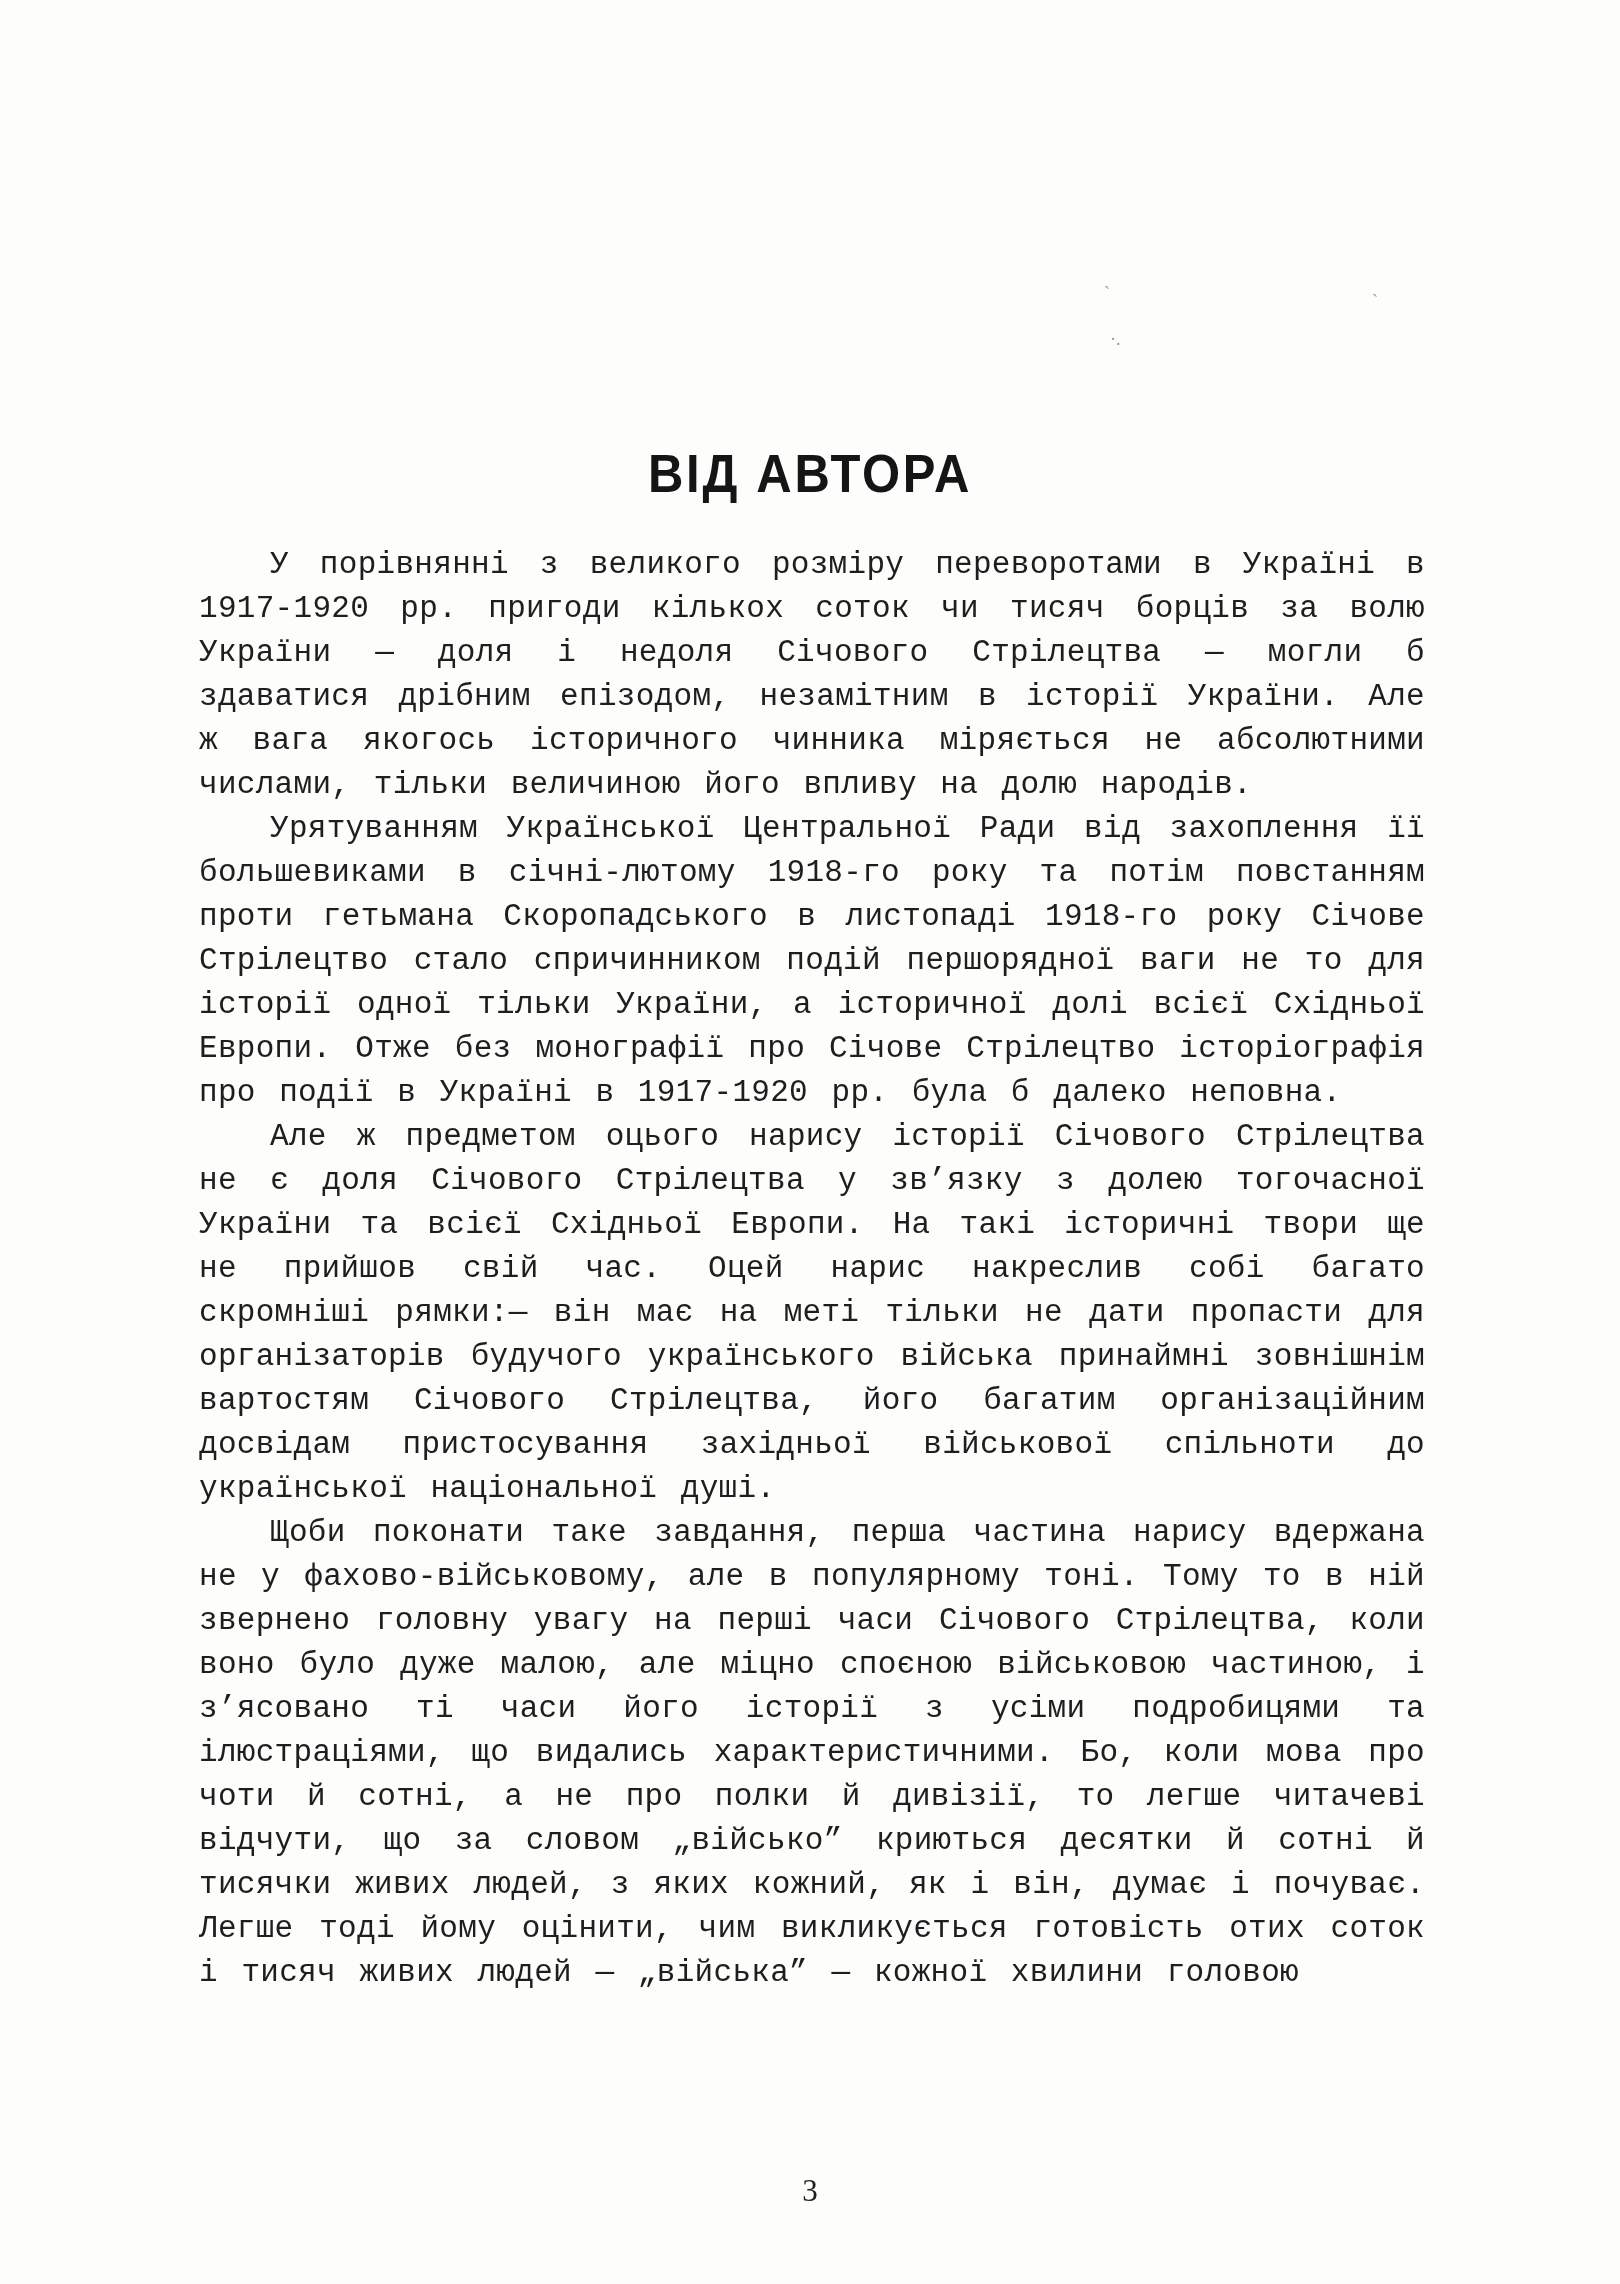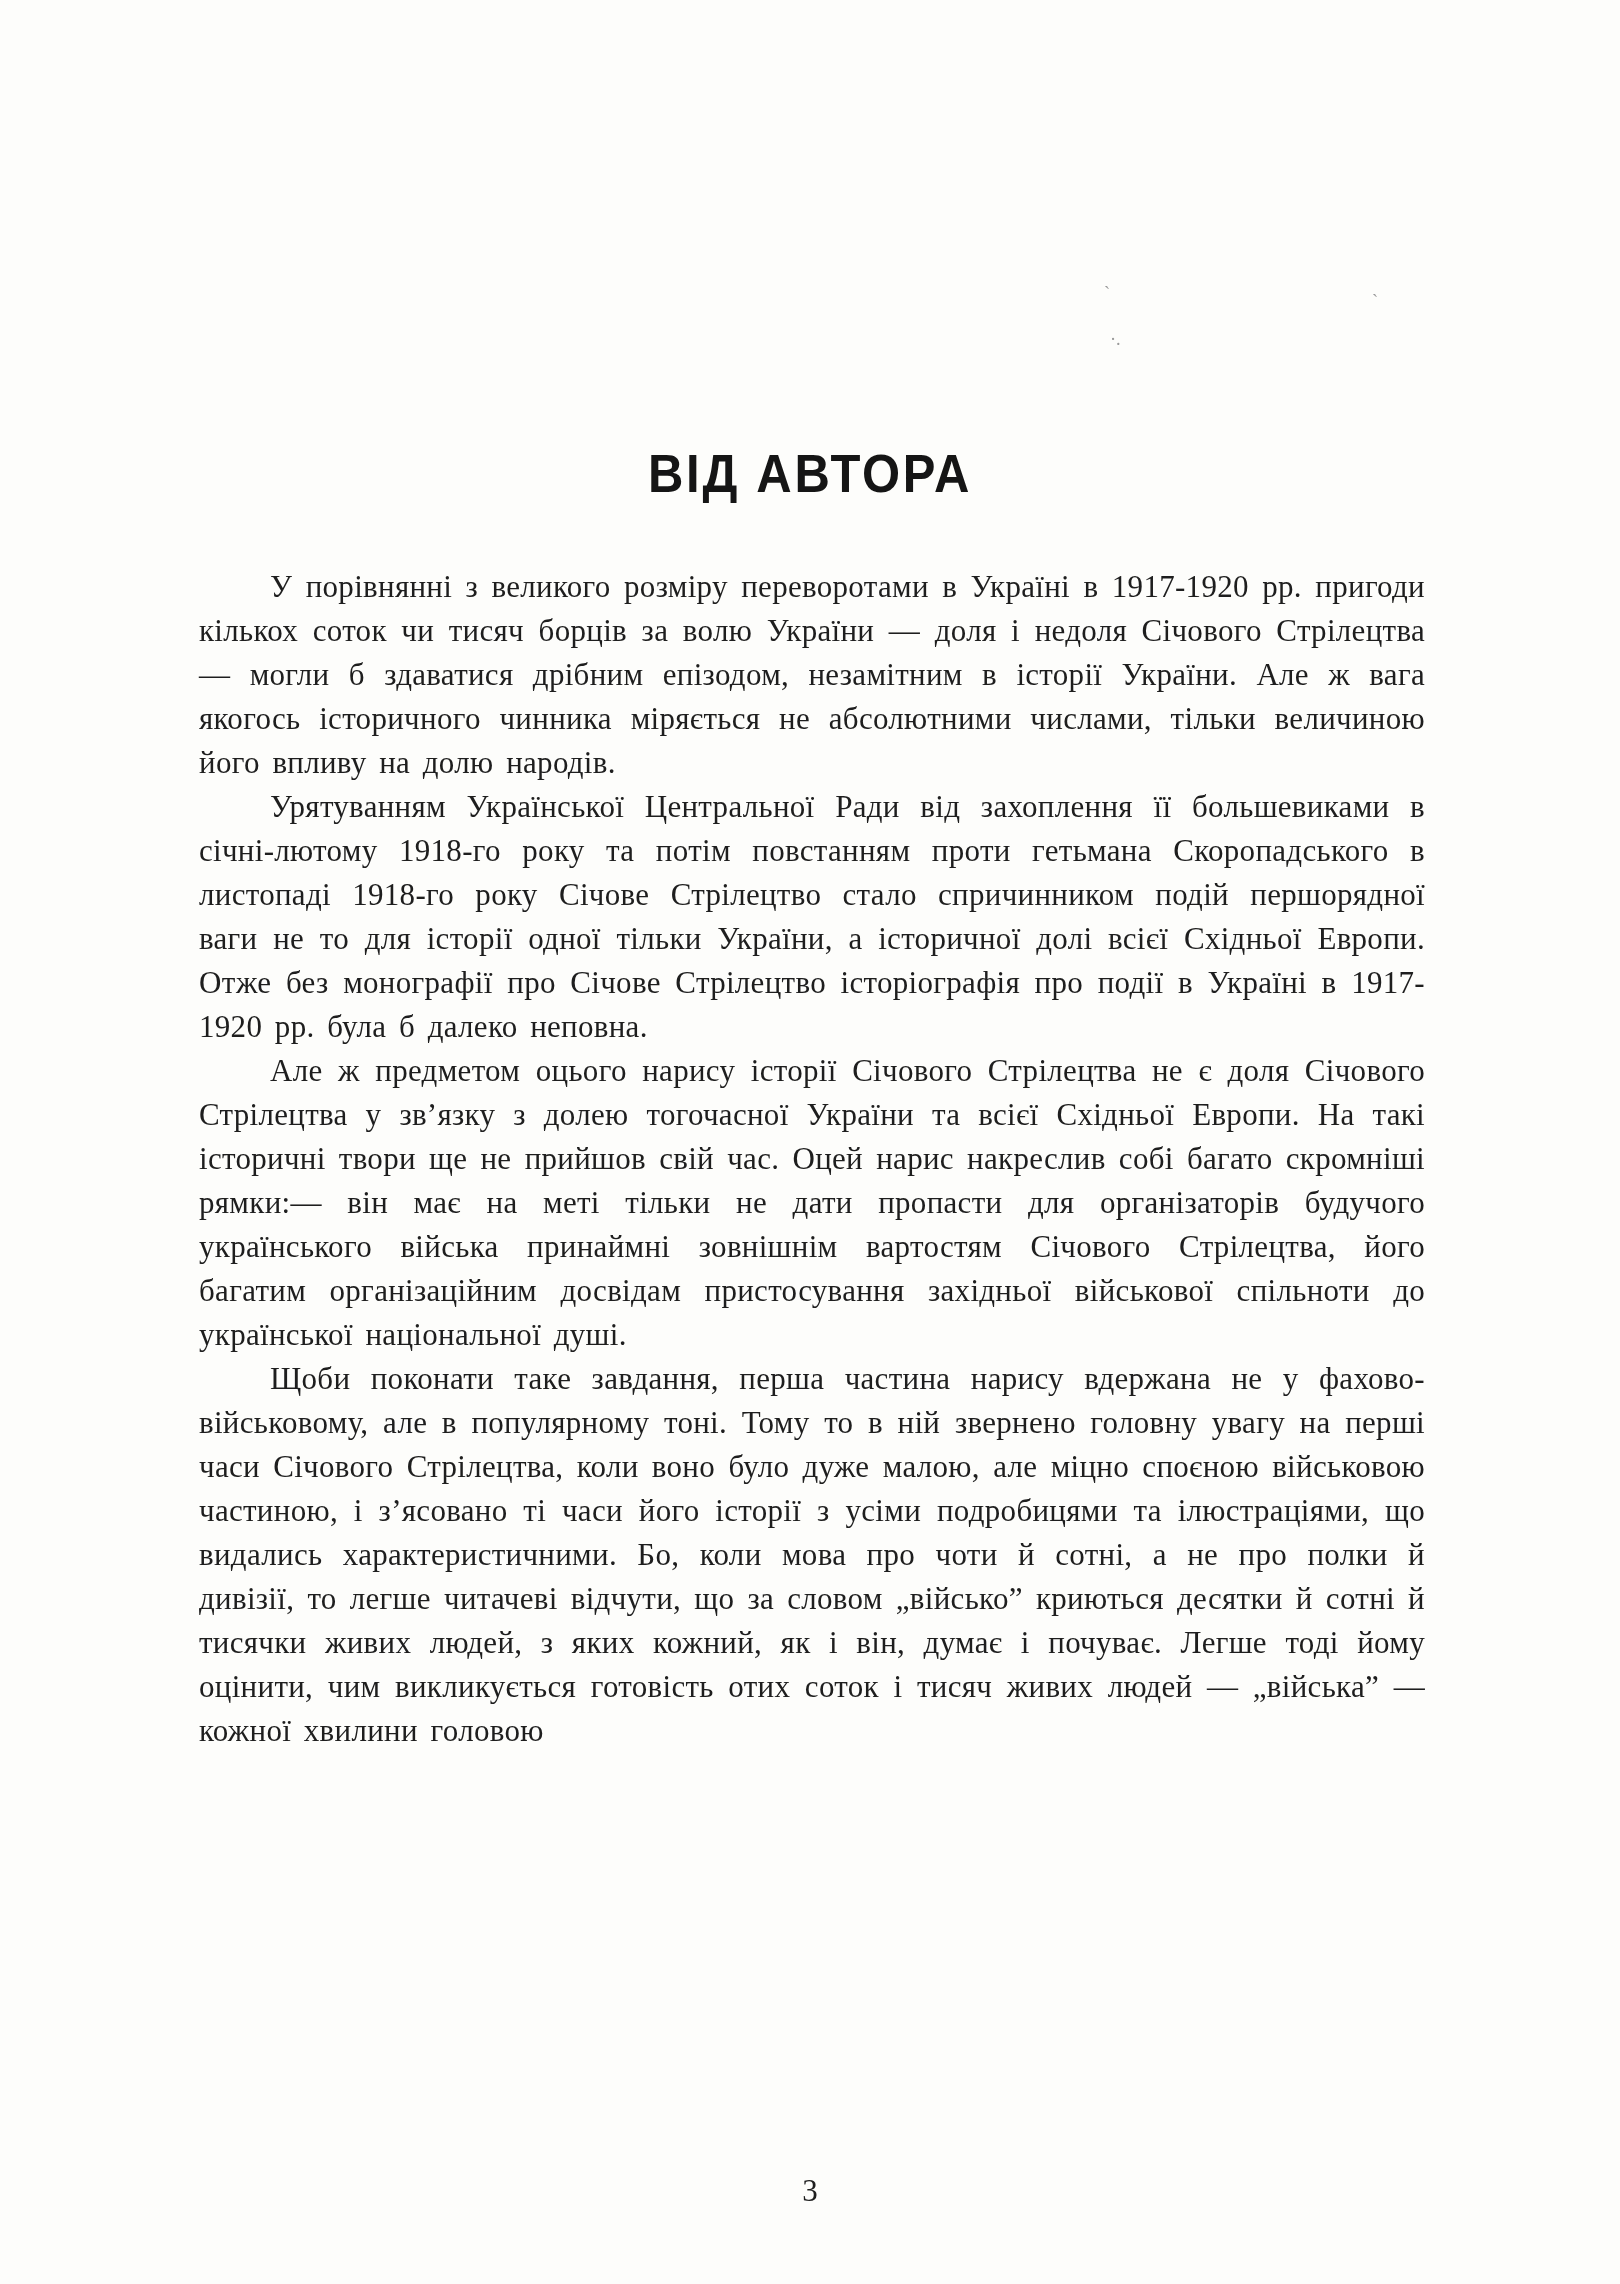--- a/index.html
+++ b/index.html
@@ -34,23 +34,24 @@
     text-align: center;
     font-family: "Liberation Sans", sans-serif;
     font-weight: 700;
     font-size: 49px;
     letter-spacing: 2.7px;
     color: #151515;
     transform: scaleY(1.08);
   }
   .body-text {
     position: absolute;
-    top: 565px;
+    top: 543px;
     left: 199px;
     width: 1226px;
+    font-family: Liberation Mono, monospace;
   }
   .body-text p {
     margin: 0;
     font-size: 31px;
     line-height: 44px;
     text-align: justify;
     text-indent: 71px;
     word-spacing: 4.6px;
     letter-spacing: 0.3px;
     color: #1e1e1e;

